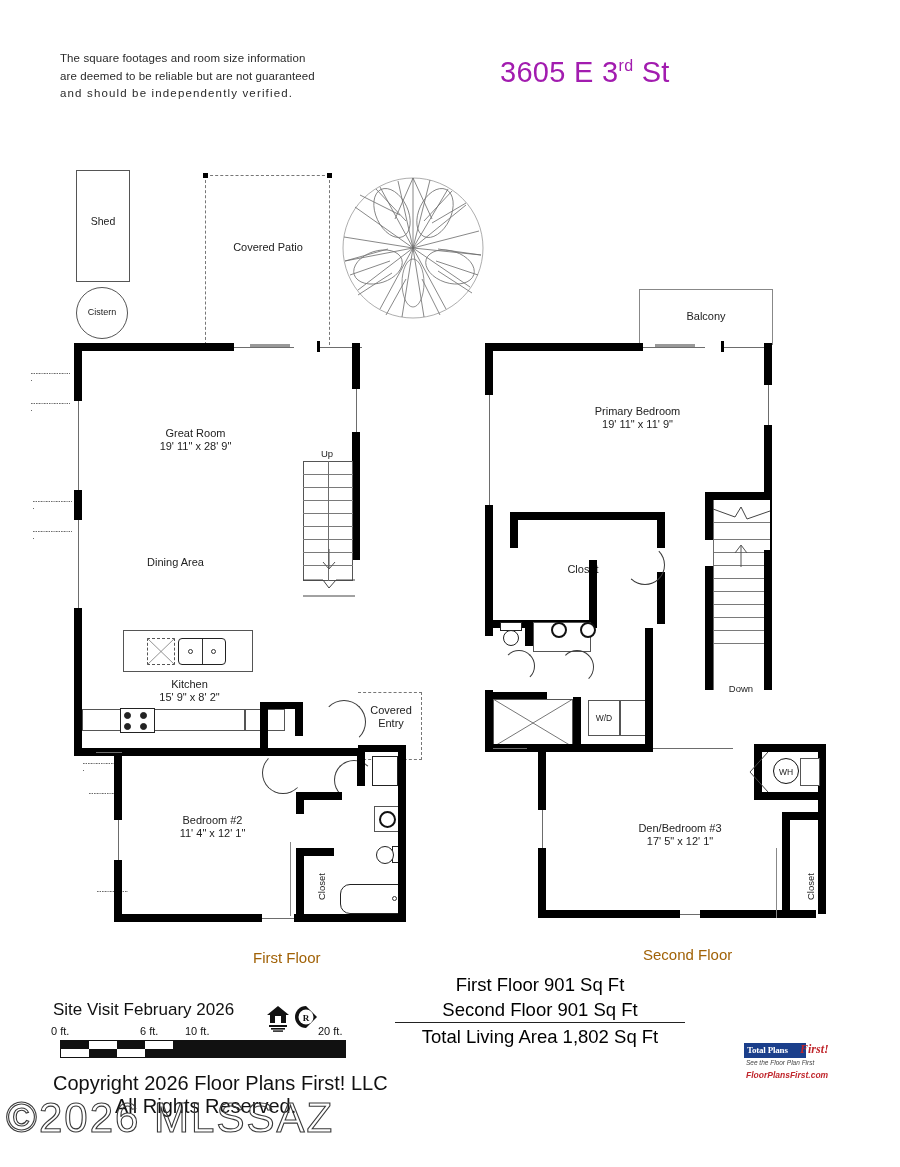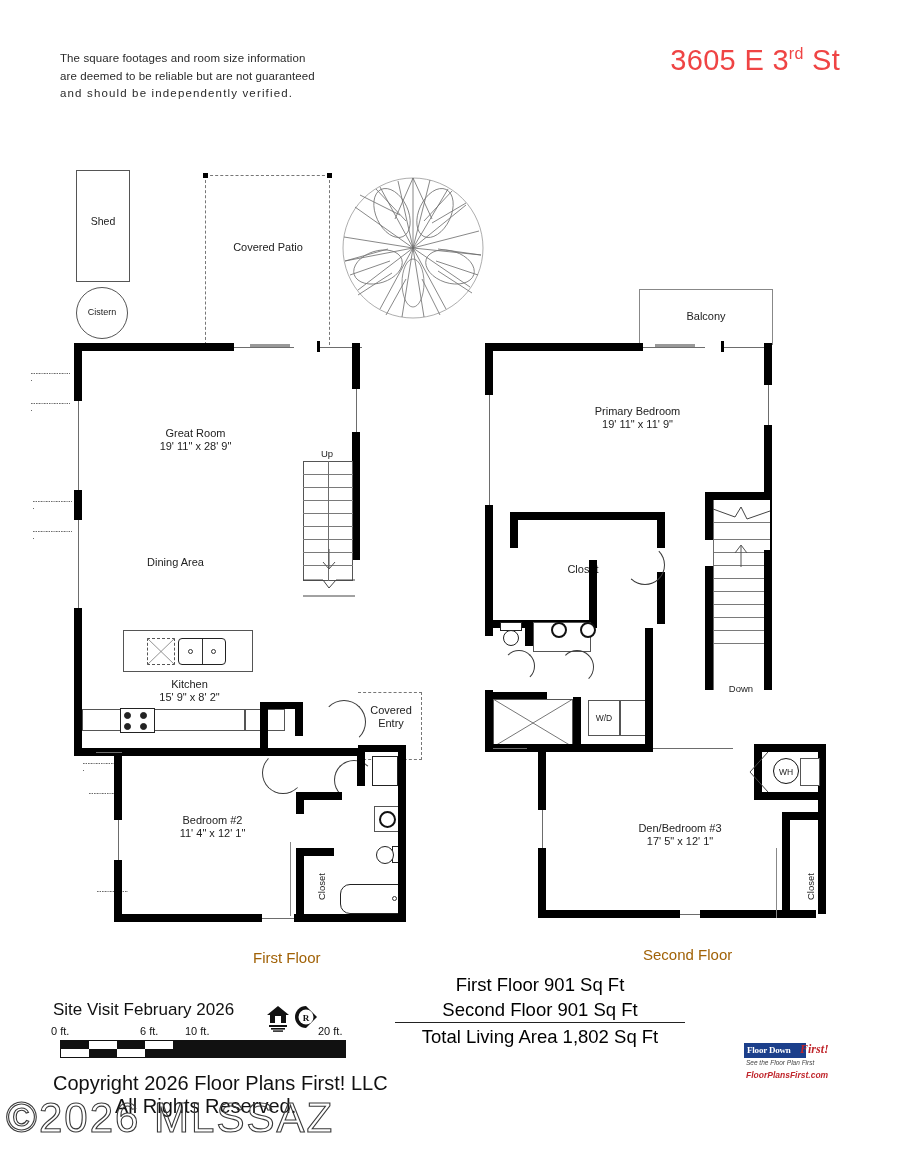--- a/index.html
+++ b/index.html
@@ -2,21 +2,21 @@
 <html><head>
 <meta charset="utf-8">
 <style>
   html,body{margin:0;padding:0;background:#fff;}
   body{width:900px;height:1167px;position:relative;overflow:hidden;
        font-family:"Liberation Sans",sans-serif;color:#1a1a1a;}
   .page{position:absolute;left:0;top:0;width:712px;height:1167px;background:#ffffff;}
   .abs{position:absolute;}
   .disclaimer{left:60px;top:50px;width:340px;font-size:11.5px;line-height:17.5px;color:#2a2a2a;letter-spacing:.1px;}
   .disclaimer div:nth-child(3){letter-spacing:1.15px;}
-  .title{left:500px;top:44px;width:340px;font-size:29px;letter-spacing:.3px;color:#ef4444;white-space:nowrap;text-align:right;}
+  .title{left:500px;top:56px;width:340px;font-size:29px;letter-spacing:.3px;color:#a21caf;white-space:nowrap;}
   .title sup{font-size:16px;vertical-align:super;}
   
   .wall{position:absolute;background:#000;}
   .thinrect{position:absolute;border:1px solid #555;box-sizing:border-box;background:#fff;}
   .thinrect2{position:absolute;border:1px solid #222;box-sizing:border-box;background:#fff;}
   .dash{position:absolute;border:1px dashed #777;box-sizing:border-box;}
   .lbl{position:absolute;font-size:10.5px;color:#222;text-align:center;line-height:13px;white-space:nowrap;}
   .lbl.big{font-size:11px;}
   .lblv{position:absolute;font-size:10px;color:#222;white-space:nowrap;
         transform:rotate(-90deg);transform-origin:left top;}
@@ -371,21 +371,21 @@
   <div class="scaletick" style="left:185px;top:1025px;">10 ft.</div>
   <div class="scaletick" style="left:318px;top:1025px;">20 ft.</div>
 
   <div class="copy">
     <div>Copyright 2026 Floor Plans First! LLC</div>
     <div style="margin-left:62px;">All Rights Reserved.</div>
   </div>
 
   <div class="fplogo">
     <div class="bar"></div>
-    <div class="bart">Floor Down</div>
+    <div class="bart">Total Plans</div>
     <div class="first">First!</div>
     <div class="tag">See the Floor Plan First</div>
     <div class="site">FloorPlansFirst.com</div>
   </div>
 
   <div class="wmark">©2026 MLSSAZ</div>
 
 </div>
 
 </body></html>

